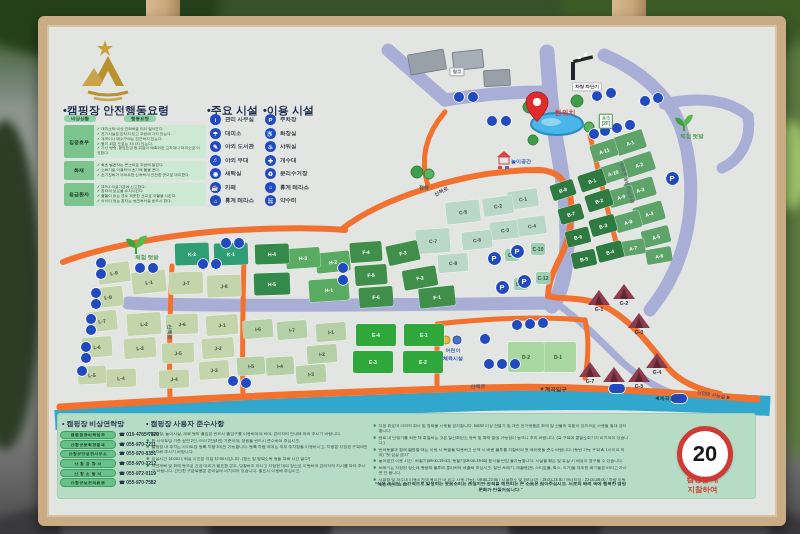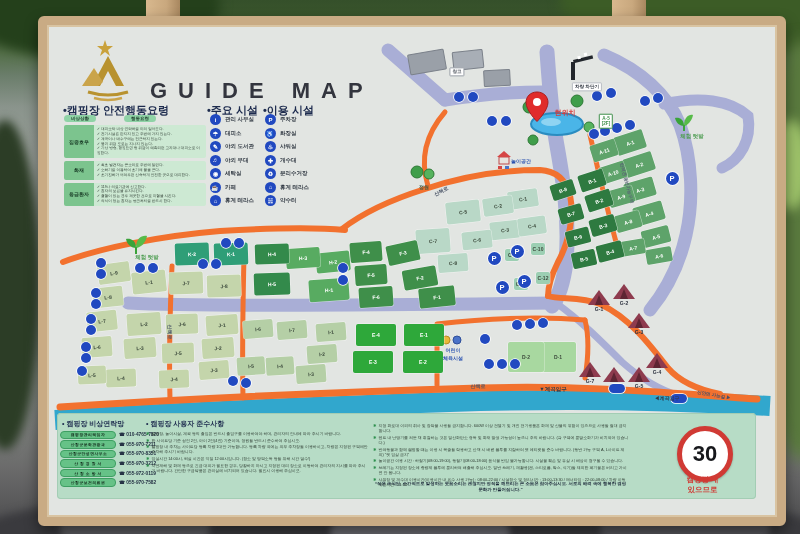--- a/index.html
+++ b/index.html
@@ -72,21 +72,20 @@
 
   <div id="board-frame"></div>
 
   <svg class="abs" style="left:70px;top:38px;" width="70" height="66" viewBox="0 0 70 66">
     <polygon points="35,2 37,8 43,8 38,12 40,18 35,14 30,18 32,12 27,8 33,8" fill="#c9a13b"></polygon>
     <polygon points="22,48 38,18 54,48 46,48 38,33 30,48" fill="#b8922f"></polygon>
     <polygon points="12,48 24,30 33,44 28,48" fill="#caa44a"></polygon>
     <path d="M18 54 Q38 60 58 54" stroke="#b8922f" stroke-width="3" fill="none"></path>
     <path d="M24 60 Q38 64 52 60" stroke="#caa44a" stroke-width="2.4" fill="none"></path>
   </svg>
-  <div id="title-en">GUIDE MAP</div>
 
   <div class="sec-head" style="left:63px;top:103px;">•캠핑장 안전행동요령</div>
   <div id="safety">
     <div class="saf-pills">
       <span class="saf-pill">비상상황</span>
       <span class="saf-pill">행동요령</span>
     </div>
     <div id="safety-rows">
         <div class="saf-row">
           <div class="saf-cat">집중호우</div>
@@ -507,16 +506,16 @@
         <span class="rl-b">✱</span>
         <span class="rl-t">쓰레기는 지정된 장소에 종량제 봉투에 분리하여 배출해 주십시오. 일반 쓰레기, 재활용(캔, 스티로폼, 박스, 식기)을 제외한 폐기물은 버리고 가시면 안 됩니다.</span>
       </div>
       <div class="rl-item">
         <span class="rl-b">✱</span>
         <span class="rl-t">샤워장 및 개수대 이용시간(이용시간 내 온수 사용 가능) : 08:00-22:00 / 시설청소 및 정리시간 : 13:00-13:30 / 매너타임 : 22:00-08:00 / 차량 이동 제한시간 : 21:30~</span>
       </div>
     </div>
   <div id="notice">“작은 속삭임, 순간적으로 발생하는 웃음소리는 괜찮지만 정적을 깨뜨리는 큰 소음은 참아주십시오. 서로의 배려 속에 행복한 캠핑 문화가 만들어집니다.”</div>
 
-  <div id="speed-sign">30</div>
+  <div id="speed-sign">20</div>
   <div class="speed-cap" style="top:475px;">캠핑장 내</div>
-  <div class="speed-cap" style="top:485px;">있으므로</div>
+  <div class="speed-cap" style="top:485px;">지참하여</div>
 </div>
 
 </body></html>

